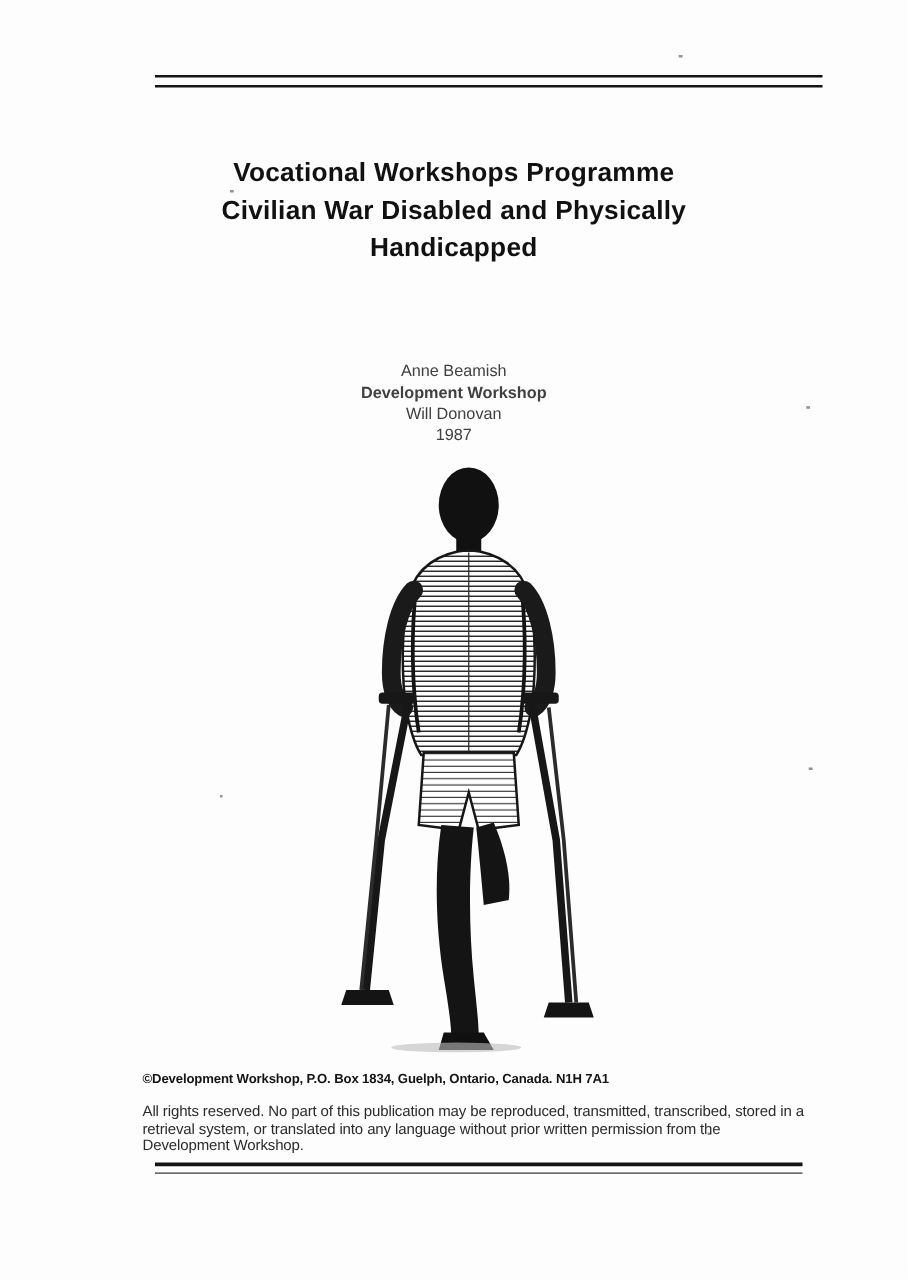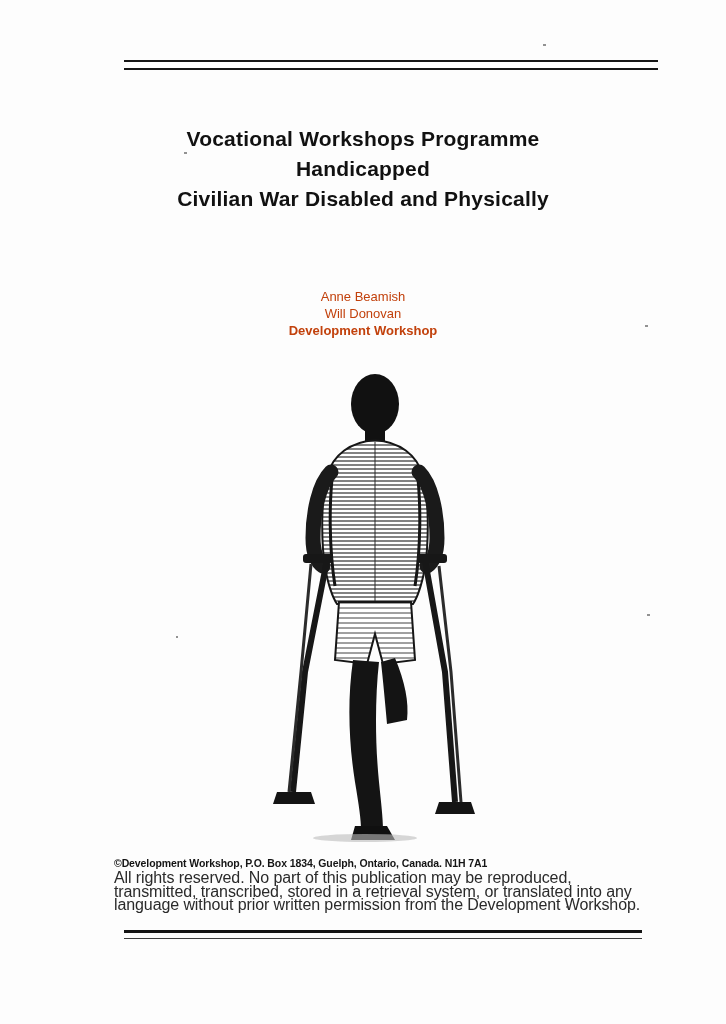--- a/index.html
+++ b/index.html
@@ -69,21 +69,21 @@
   .authors-block {
     position: absolute;
     left: 0;
     top: 288px;
     width: 726px;
     text-align: center;
   }
   .author-line {
     font-size: 13px;
     line-height: 17px;
-    color: #c2410c;
+    color: #404040;
   }
   .author-line.bold { font-weight: bold; }
 
   
   .figure {
     position: absolute;
     left: 255px;
     top: 372px;
     width: 240px;
     height: 470px;
@@ -97,25 +97,25 @@
     width: 530px;
   }
   .copyright-line1 {
     font-size: 10.5px;
     font-weight: bold;
     line-height: 14px;
     color: #141414;
     letter-spacing: -0.1px;
   }
   .copyright-body {
-    font-size: 16px;
+    font-size: 12px;
     line-height: 13.5px;
     color: #2a2a2a;
     letter-spacing: -0.1px;
-    margin-top: 1px;
+    margin-top: 13px;
   }
 
   .edge-ticks {
     position: absolute;
     right: 8px;
     top: 752px;
     width: 3px;
     height: 156px;
   }
   .edge-ticks i {
@@ -134,28 +134,29 @@
   <div class="speck" style="left:184px;top:152px;width:3px;height:2px;"></div>
   <div class="speck" style="left:645px;top:325px;width:3px;height:2px;"></div>
   <div class="speck" style="left:647px;top:614px;width:3px;height:2px;"></div>
   <div class="speck" style="left:176px;top:636px;width:2px;height:2px;"></div>
   <div class="speck" style="left:566px;top:906px;width:3px;height:2px;"></div>
 
   <div class="rule-top"></div>
 
   <div class="title-block">
     <div class="title-line">Vocational Workshops Programme</div>
+    <div class="title-line">Civilian War Disabled and Physically</div>
     <div class="title-line">Handicapped</div>
-    <div class="title-line">Civilian War Disabled and Physically</div>
   </div>
 
   <div class="authors-block">
     <div class="author-line">Anne Beamish</div>
+    <div class="author-line bold">Development Workshop</div>
     <div class="author-line">Will Donovan</div>
-    <div class="author-line bold">Development Workshop</div>
+    <div class="author-line">1987</div>
   </div>
 
   <div class="figure">
     <svg width="240" height="470" viewBox="0 0 240 470" xmlns="http://www.w3.org/2000/svg">
       <defs>
         <pattern id="hatch" width="4" height="4" patternUnits="userSpaceOnUse">
           <rect width="4" height="4" fill="#ffffff"></rect>
           <path d="M0 1 H4" stroke="#1c1c1c" stroke-width="1.1"></path>
         </pattern>
         <pattern id="hatch2" width="5" height="5" patternUnits="userSpaceOnUse">

